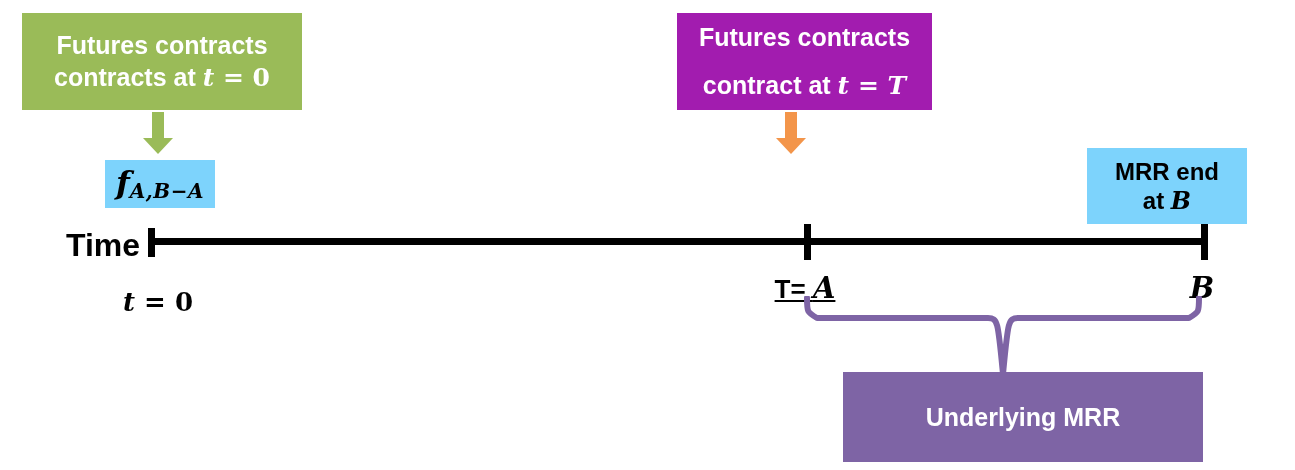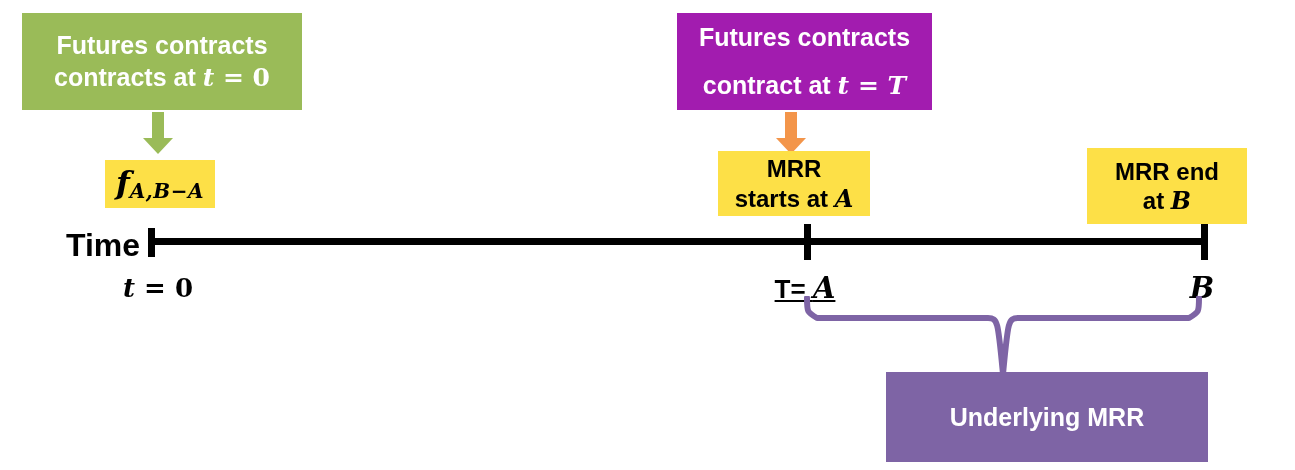--- a/index.html
+++ b/index.html
@@ -34,28 +34,28 @@
   #green-callout {
     left: 22px; top: 13px; width: 280px; height: 97px;
     background: #9ABB58;
   }
   #orange-callout {
     left: 677px; top: 13px; width: 255px; height: 97px;
     background: #a21caf;
     gap: 16px;
   }
   #purple-callout {
-    left: 886px; top: 372px; width: 322px; height: 90px;
+    left: 843px; top: 372px; width: 360px; height: 90px;
     background: #7E64A5;
   }
 
   
   .graybox {
     position: absolute;
-    background: #fde047;
+    background: #7dd3fc;
     color: #000000;
     font-weight: bold;
     font-size: 24px;
     line-height: 1.22;
     text-align: center;
     display: flex;
     flex-direction: column;
     align-items: center;
     justify-content: center;
   }
@@ -116,21 +116,21 @@
     white-space: nowrap;
   }
 
   .axis-label {
     position: absolute;
     font-size: 26px;
     color: #000000;
     white-space: nowrap;
     text-align: center;
   }
-  #label-t0 { left: 108px; top: 273px; width: 100px; }
+  #label-t0 { left: 108px; top: 287px; width: 100px; }
   #label-A  { left: 740px; top: 271px; width: 130px; text-decoration: underline; }
   #label-B  { left: 1162px; top: 271px; width: 80px; }
 
   
   #brace { position: absolute; left: 795px; top: 296px; }
 
   
 </style>
 </head>
 <body>
@@ -156,24 +156,20 @@
   <div class="arrow" id="orange-arrow" style="left:770px; top:112px;">
     <svg width="44" height="44" viewBox="0 0 44 44">
       <path d="M15 0 L27 0 L27 26 L36 26 L21 42 L6 26 L15 26 Z" fill="#F3954A"></path>
     </svg>
   </div>
 
   <div class="graybox" id="f-box">
     <span class="gline"><span class="fsym">f</span><span class="fsub">A,B−A</span></span>
   </div>
 
-  <div class="graybox" id="mrr-start-box">
-    <span class="gline">MRR</span>
-    <span class="gline"><span>starts at </span><span class="mi">A</span></span>
-  </div>
 
   <div class="graybox" id="mrr-end-box">
     <span class="gline">MRR end</span>
     <span class="gline"><span>at </span><span class="mi">B</span></span>
   </div>
 
   <div id="time-label">Time</div>
   <div id="timeline-bar"></div>
   <div class="tick" id="tick-0"></div>
   <div class="tick" id="tick-A"></div>

